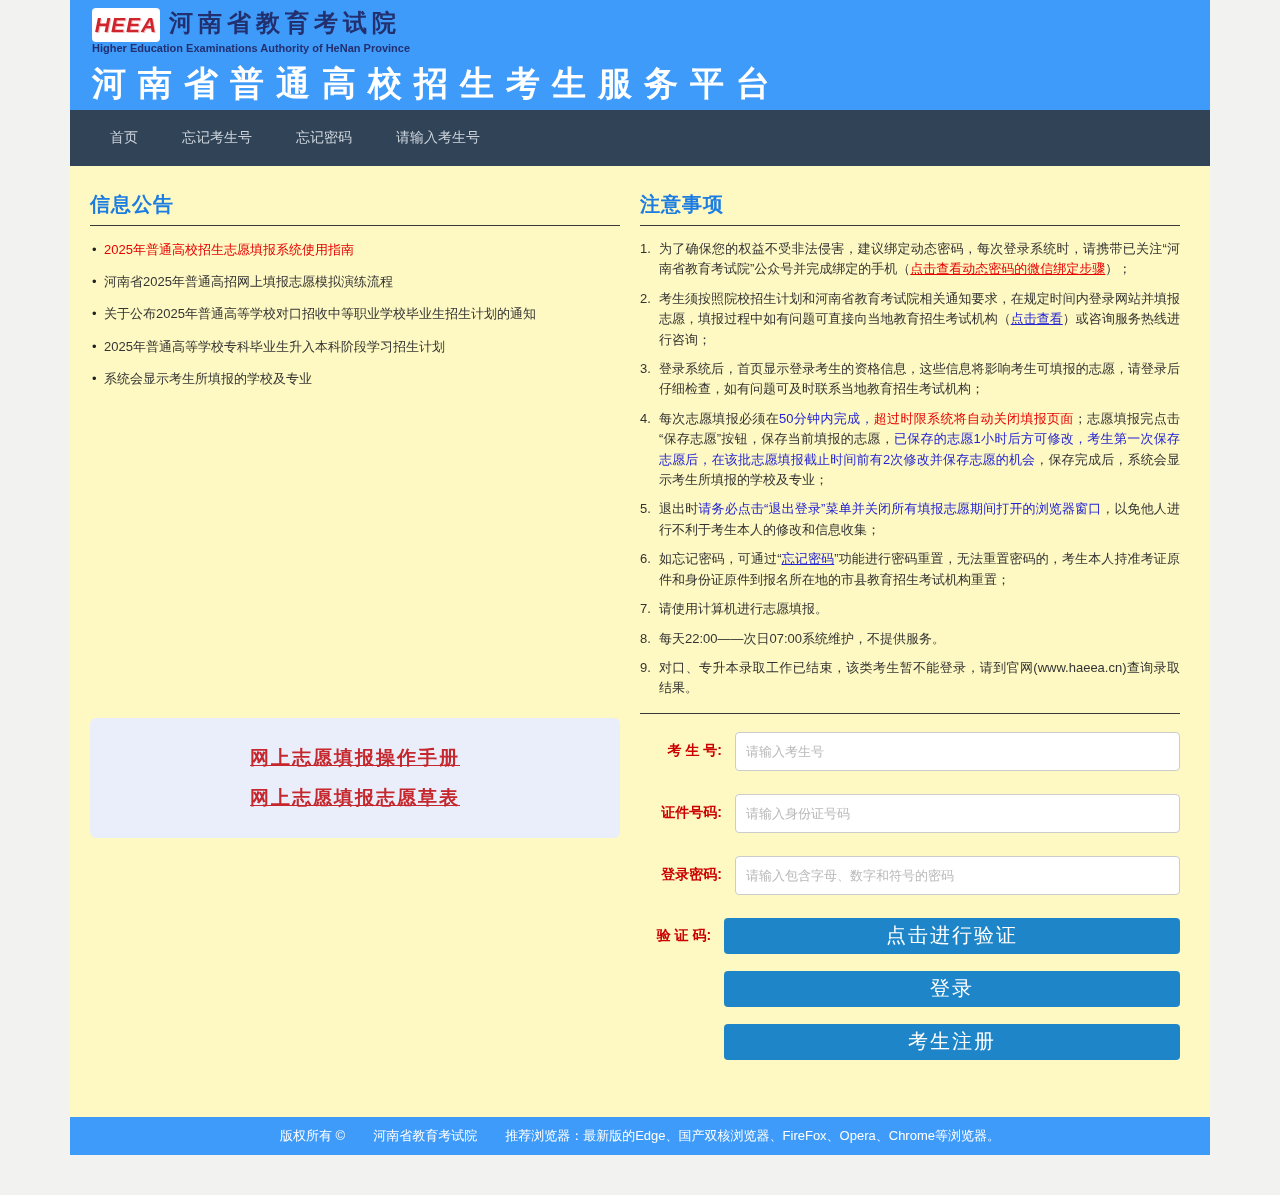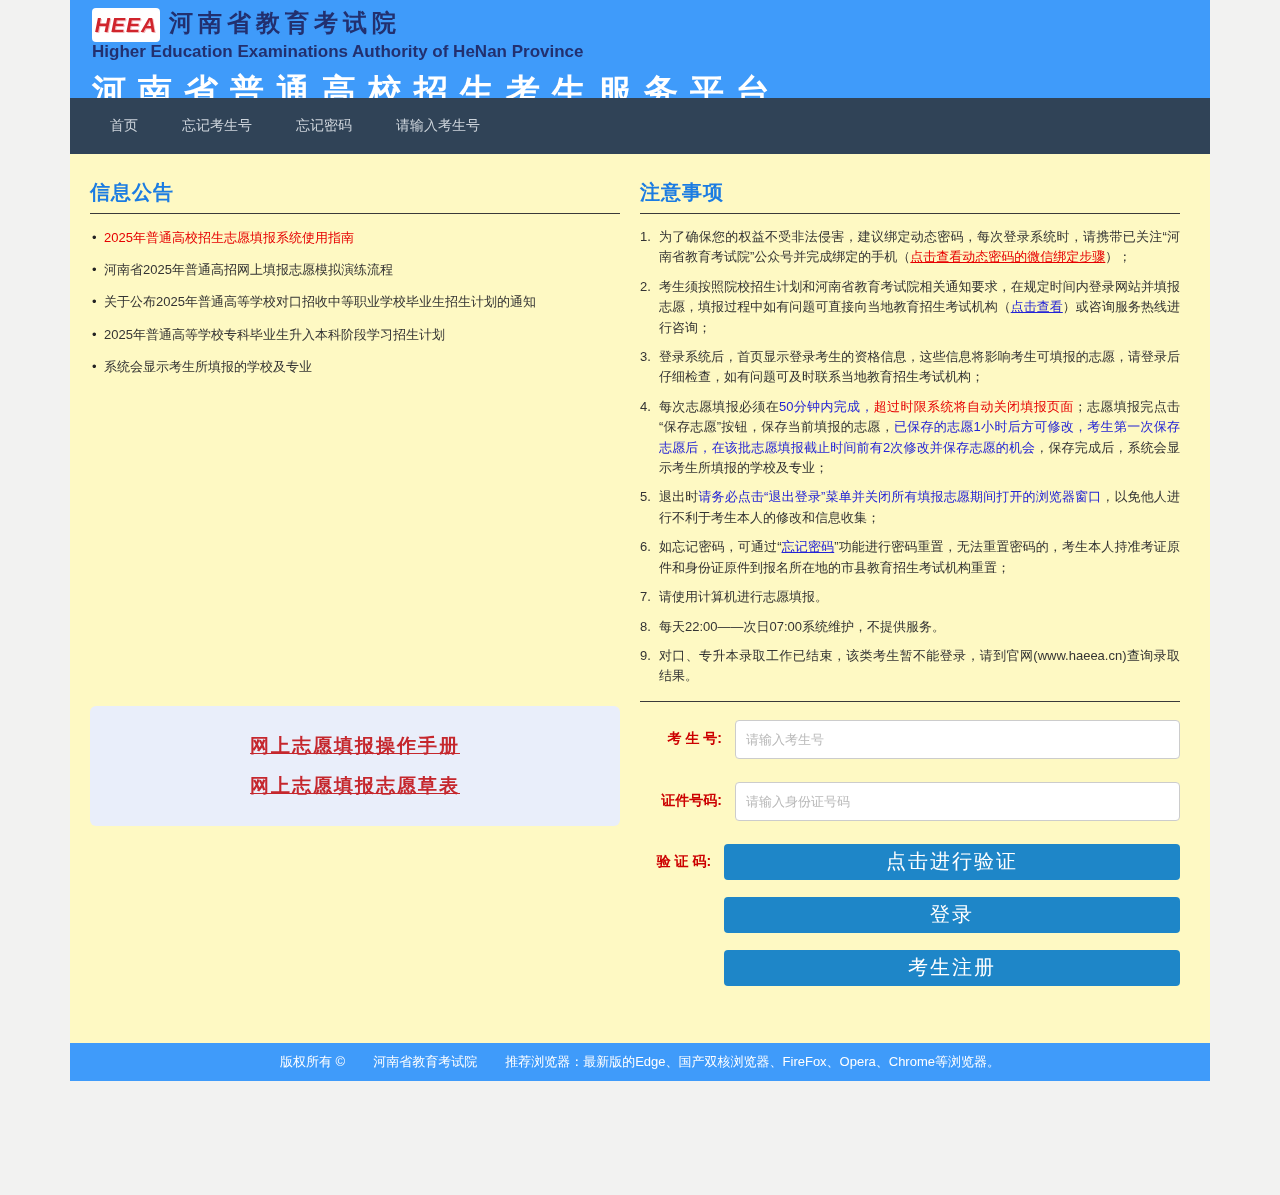--- a/index.html
+++ b/index.html
@@ -10,30 +10,30 @@
   }
   *{box-sizing:border-box; margin:0; padding:0;}
   body{
     background:var(--page-bg);
     font-family:"Liberation Sans","DejaVu Sans",sans-serif;
     width:1280px; min-height:1195px; margin:0;
   }
   .page{width:1140px; margin:0 auto; position:relative;}
 
   
-  .header{background:var(--header-blue); height:98px; padding:6px 16px 0 22px; overflow:hidden;}
+  .header{background:var(--header-blue); height:110px; padding:6px 16px 0 22px; overflow:hidden;}
   .logo-row{display:flex; align-items:flex-start;}
   .logo-box{
     background:#fff; color:#d0242c; border-radius:4px;
     width:68px; height:34px; display:flex; align-items:center; justify-content:center;
     font-weight:bold; font-style:italic; font-size:21px; letter-spacing:1px;
     text-shadow:1px 1px 0 #f3b8bb; margin-top:2px;
   }
   .org-name{color:var(--org-navy); font-size:24px; font-weight:bold; letter-spacing:5px; margin-left:9px; line-height:34px;}
-  .org-name-en{color:var(--org-navy); font-size:17px; font-weight:bold; margin-top:0px;}
+  .org-name-en{color:var(--org-navy); font-size:11px; font-weight:bold; margin-top:0px;}
   .site-title{color:#fff; font-size:34px; font-weight:bold; letter-spacing:12px; margin-top:7px; white-space:nowrap;}
 
   
   .nav{background:var(--nav-dark); height:56px; display:flex; align-items:center; padding-left:40px;}
   .nav-item{color:#cdd4db; font-size:14px; margin-right:44px; cursor:pointer; text-decoration:none;}
 
   
   .main{background:#fef9c3; padding:25px 4px 40px 20px; display:flex; gap:20px; min-height:829px;}
   .col-left{width:530px;}
   .col-right{width:540px;}
@@ -156,20 +156,24 @@
 
       <form class="login-form">
         <div class="form-row">
           <label>考 生 号:</label>
           <input type="text" placeholder="请输入考生号" style="">
         </div>
         <div class="form-row">
           <label>证件号码:</label>
           <input type="text" placeholder="请输入身份证号码" style="">
         </div>
+        <div class="form-row">
+          <label>登录密码:</label>
+          <input type="password" placeholder="请输入包含字母、数字和符号的密码" style="">
+        </div>
         <div class="form-row btn-row">
           <label>验 证 码:</label>
           <button type="button" class="btn">点击进行验证</button>
         </div>
         <div class="form-row btn-row">
           <label></label>
           <button type="button" class="btn">登录</button>
         </div>
         <div class="form-row btn-row">
           <label></label>

